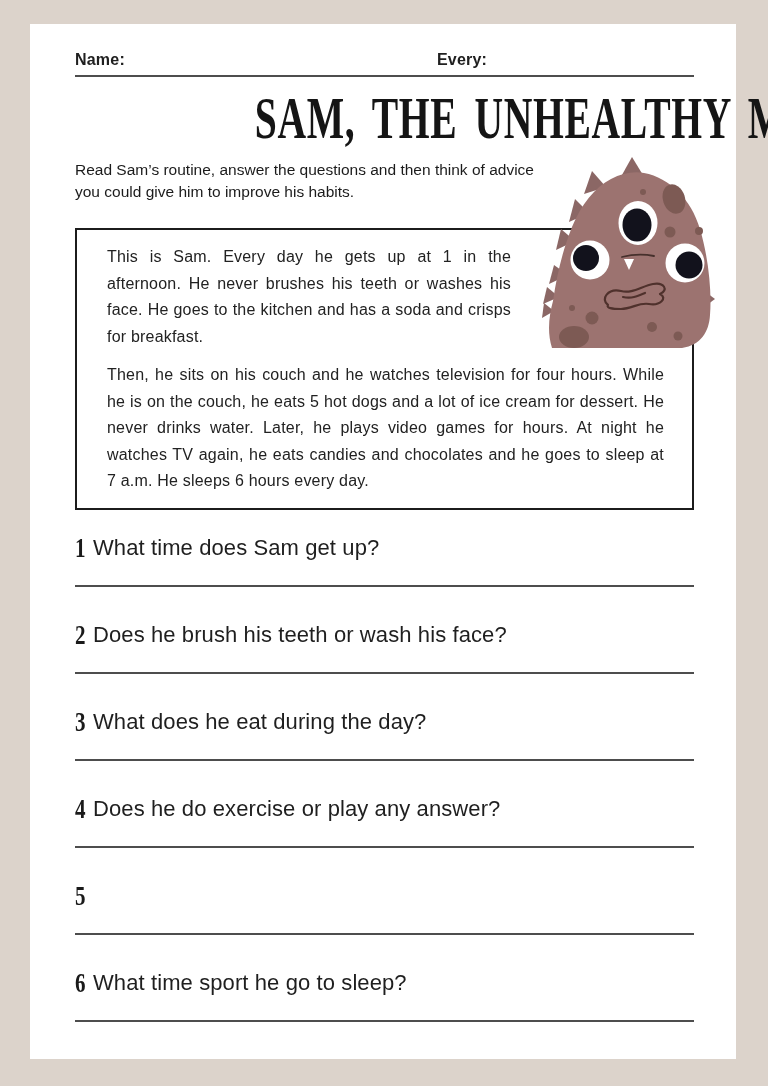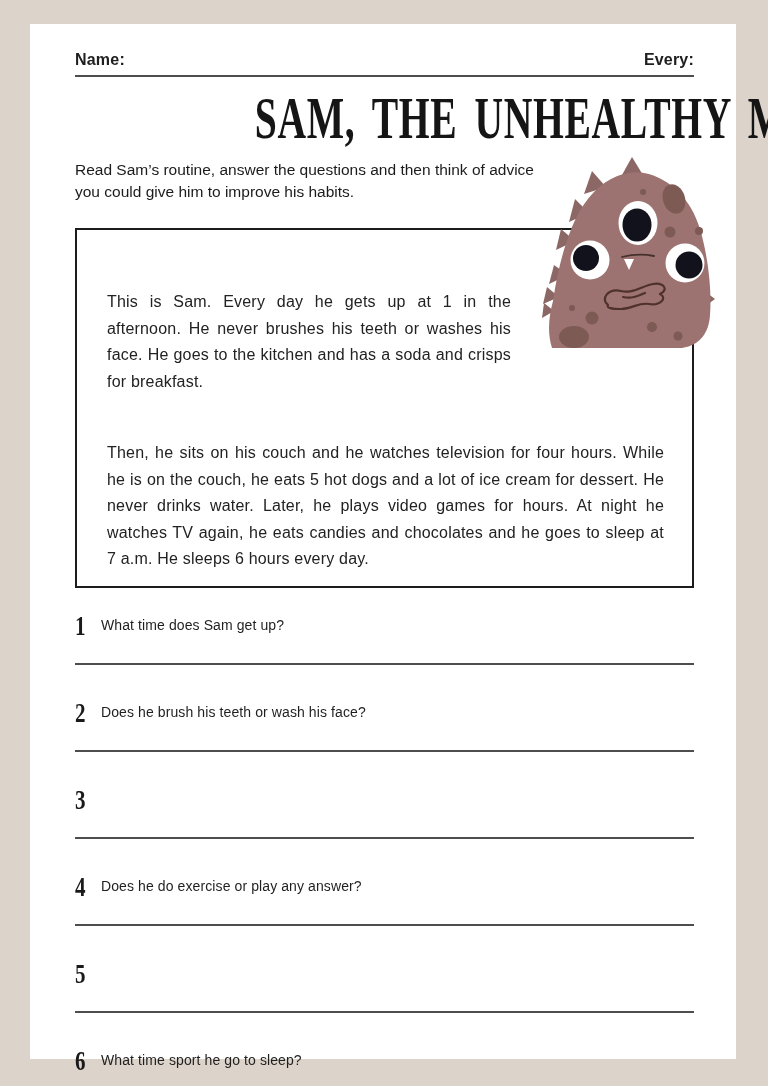--- a/index.html
+++ b/index.html
@@ -26,21 +26,20 @@
   
   .header-row {
     display: flex;
     align-items: flex-start;
     font-size: 16px;
     font-weight: 700;
     color: #202020;
     letter-spacing: 0.2px;
     padding-bottom: 6px;
     border-bottom: 2px solid #4d4d4d;
-    justify-content: space-between;
   }
   .date-label { margin-left: 312px; }
 
   
   .title-wrap { margin-top: 16px; text-align: center; overflow: visible; }
   .title {
     display: inline-block;
     white-space: nowrap;
     font-family: "Liberation Serif", serif;
     font-weight: 700;
@@ -67,21 +66,20 @@
     margin-top: 26px;
     border: 2px solid #1c1c1c;
     padding: 14px 28px 13px 30px;
     color: #222222;
   }
   .passage-box p {
     font-size: 16px;
     line-height: 26.5px;
     text-align: justify;
     letter-spacing: 0.2px;
-    margin-top: 45px;
   }
   .p1 { width: 404px; }
   .p2 { margin-top: 12px; }
 
   
   .monster {
     position: absolute;
     left: 512px; top: 128px;
     width: 176px; height: 202px;
     z-index: 5;
@@ -99,22 +97,22 @@
     font-weight: 700;
     font-size: 27px;
     line-height: 24px;
     color: #1a1a1a;
     width: 15px;
     flex: 0 0 15px;
     transform: scaleX(0.78);
     transform-origin: left center;
   }
   .q-text {
-    margin-left: 11px;
-    font-size: 14px;
+    margin-left: 3px;
+    font-size: 22px;
     line-height: 23px;
     color: #1f1f1f;
     letter-spacing: 0.1px;
   }
   .answer-line {
     height: 0;
     border-bottom: 2px solid #4d4d4d;
     margin-top: 25px;
     margin-bottom: 36px;
   }
@@ -157,20 +155,21 @@
           <div class="q-row">
             <span class="q-num">2</span>
             <span class="q-text">Does he brush his teeth or wash his face?</span>
           </div>
           <div class="answer-line"></div>
         </div>
 
         <div class="question-block">
           <div class="q-row">
             <span class="q-num">3</span>
+            <span class="q-text">What does he eat during the day?</span>
           </div>
           <div class="answer-line"></div>
         </div>
 
         <div class="question-block">
           <div class="q-row">
             <span class="q-num">4</span>
             <span class="q-text">Does he do exercise or play any answer?</span>
           </div>
           <div class="answer-line"></div>

